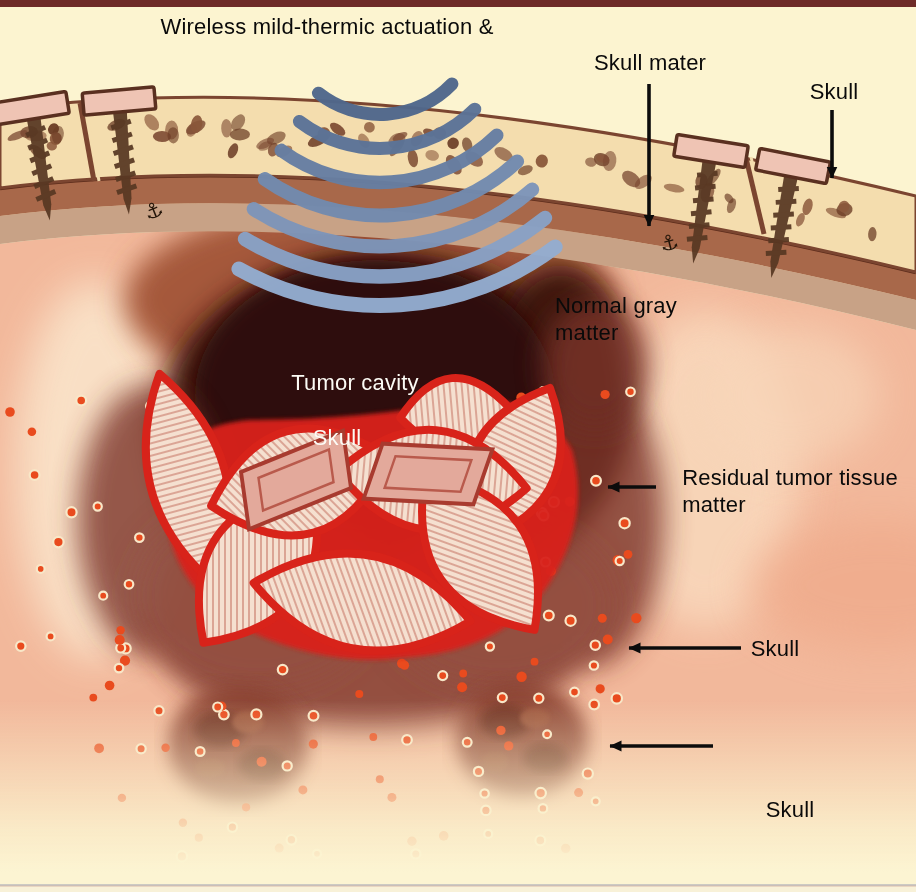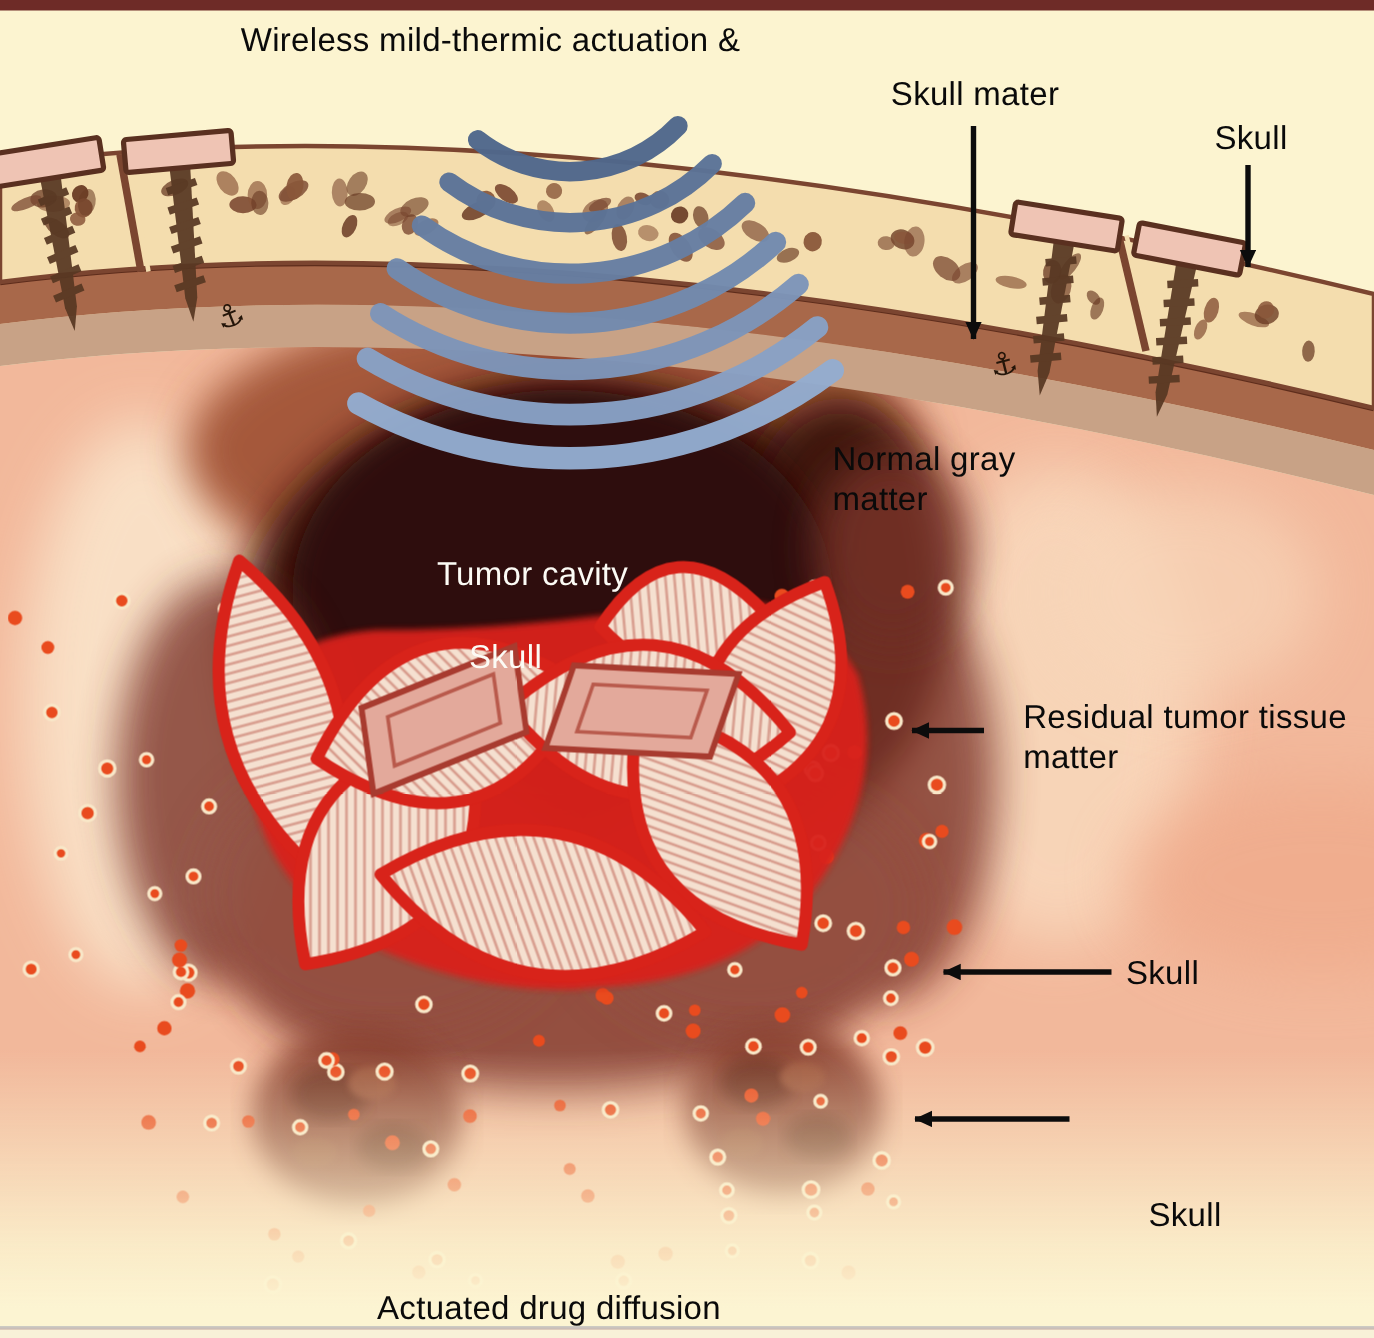--- a/index.html
+++ b/index.html
@@ -409,15 +409,14 @@
 </div>
 <div class="lbl light" style="left:337px;top:424px">Skull</div>
 <div class="lbl" style="left:790px;top:464px">
   <div>Residual tumor tissue</div>
   <div>matter</div>
 </div>
 <div class="lbl" style="left:775px;top:635px">Skull</div>
 <div class="lbl" style="left:790px;top:796px">
   <div>Skull</div>
 </div>
-<div class="lbl" style="left:366px;top:858px">Actuated drug diffusion</div>
 
 </div>
 
 </body></html>

